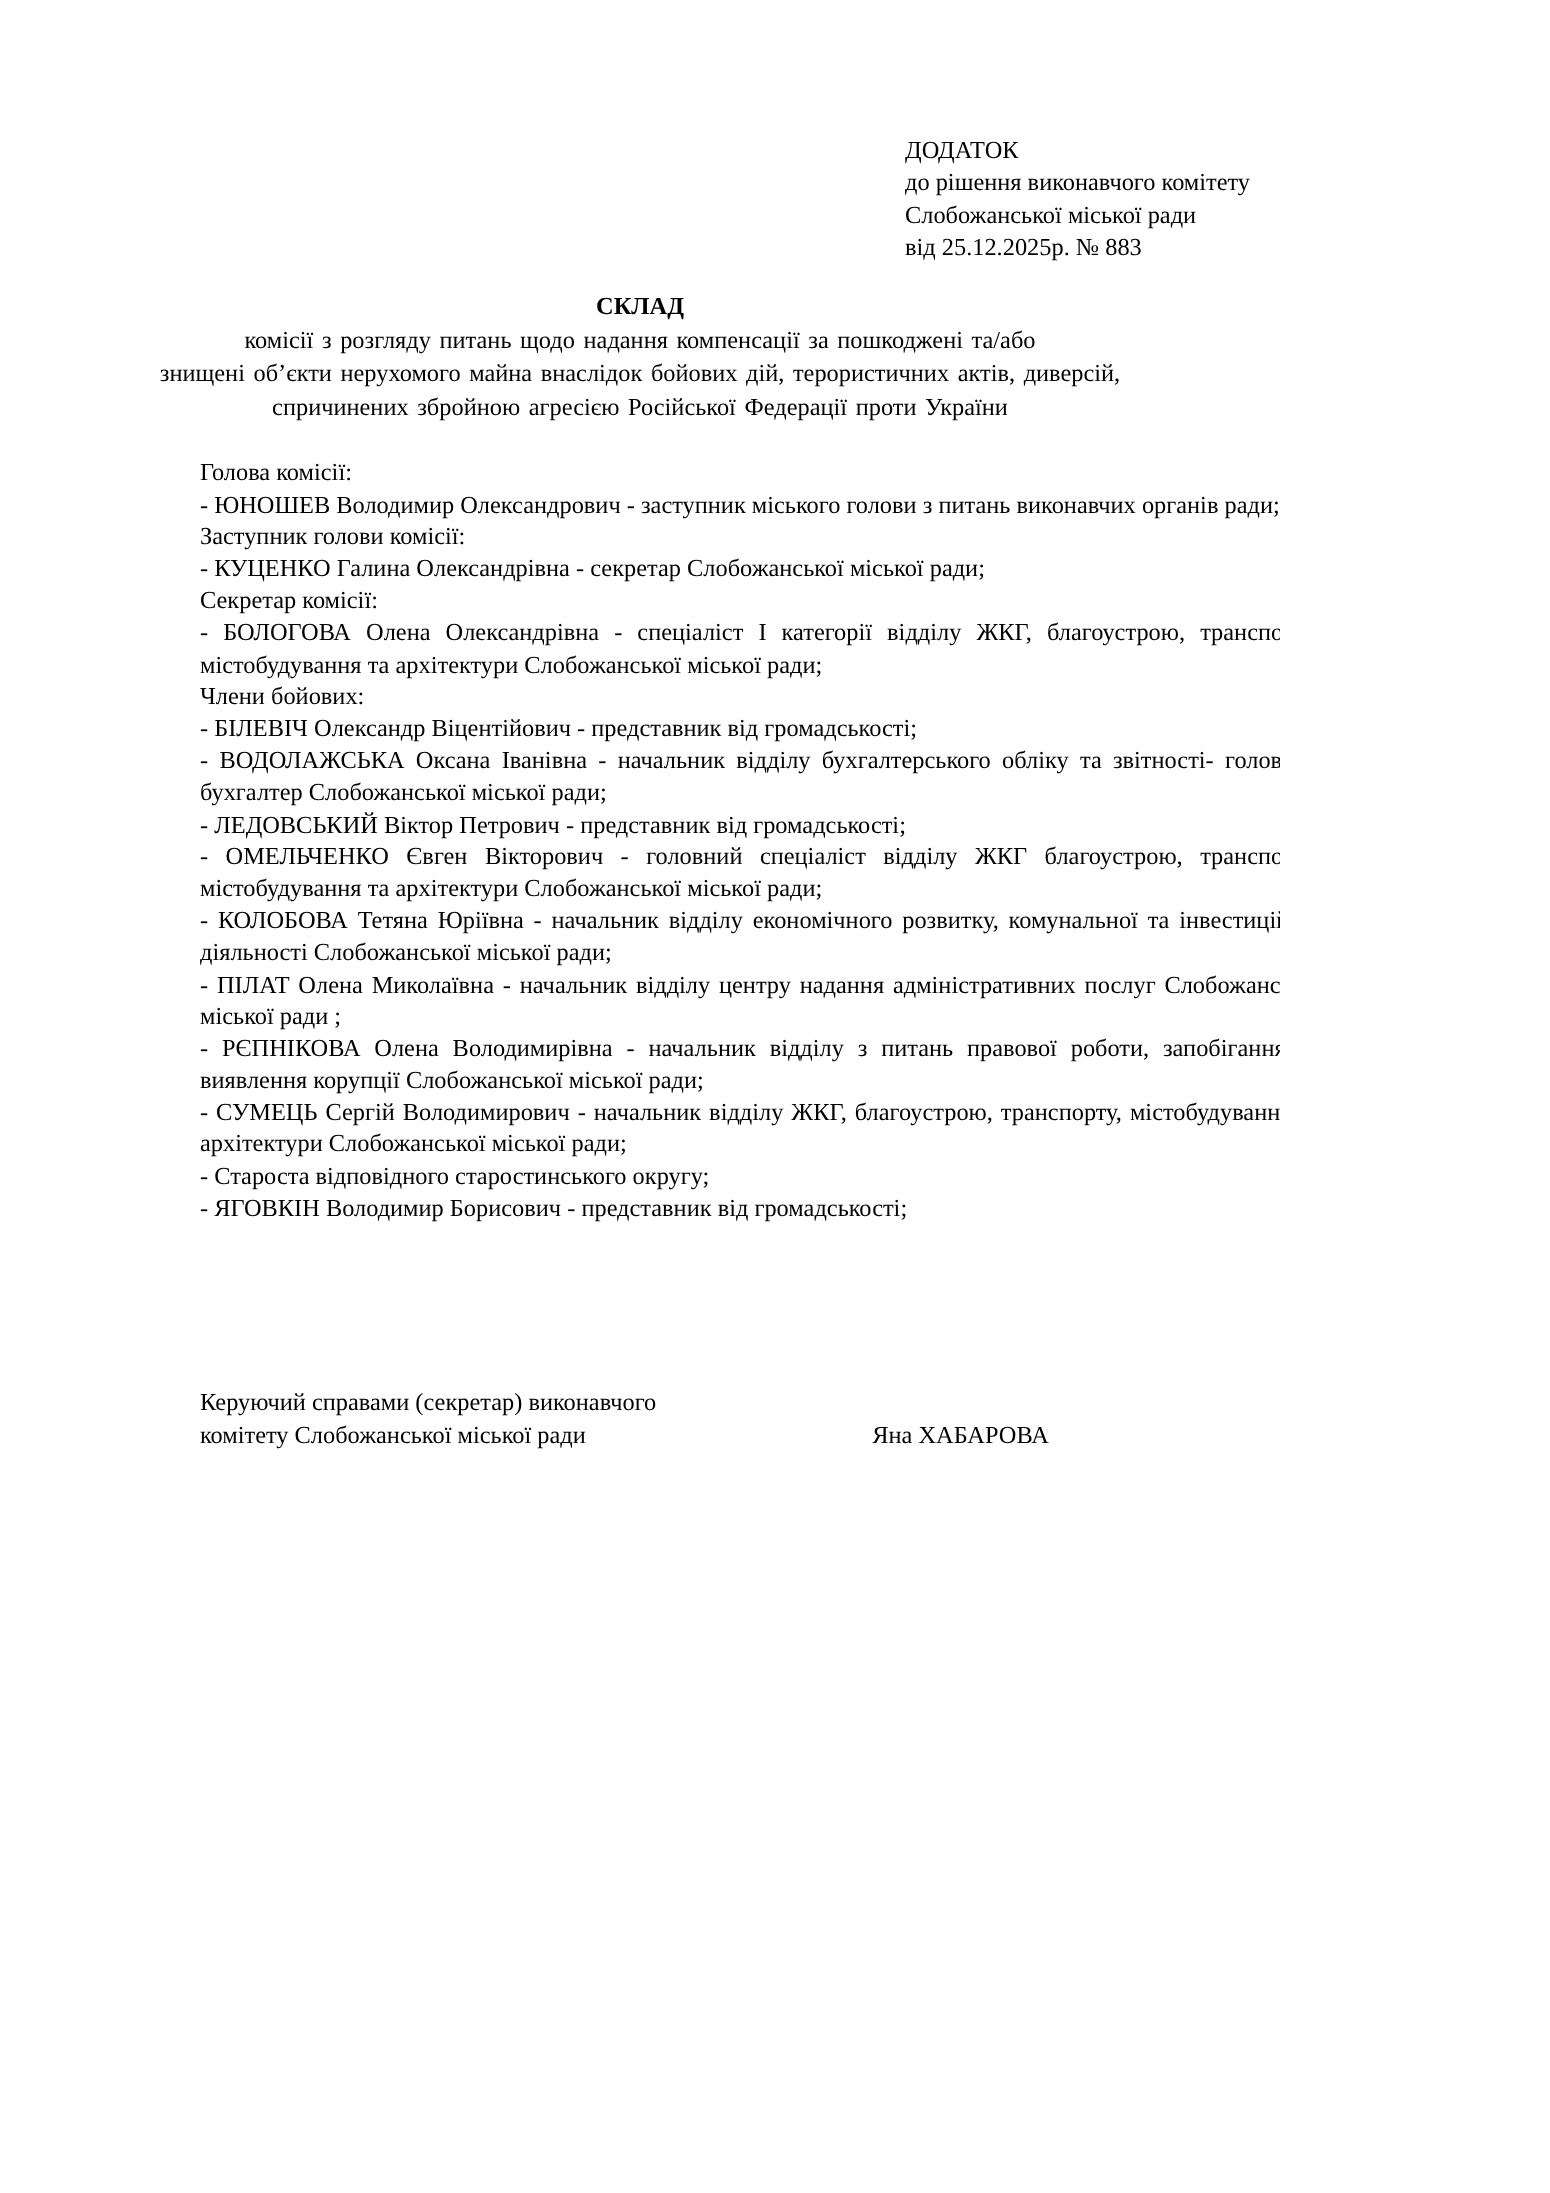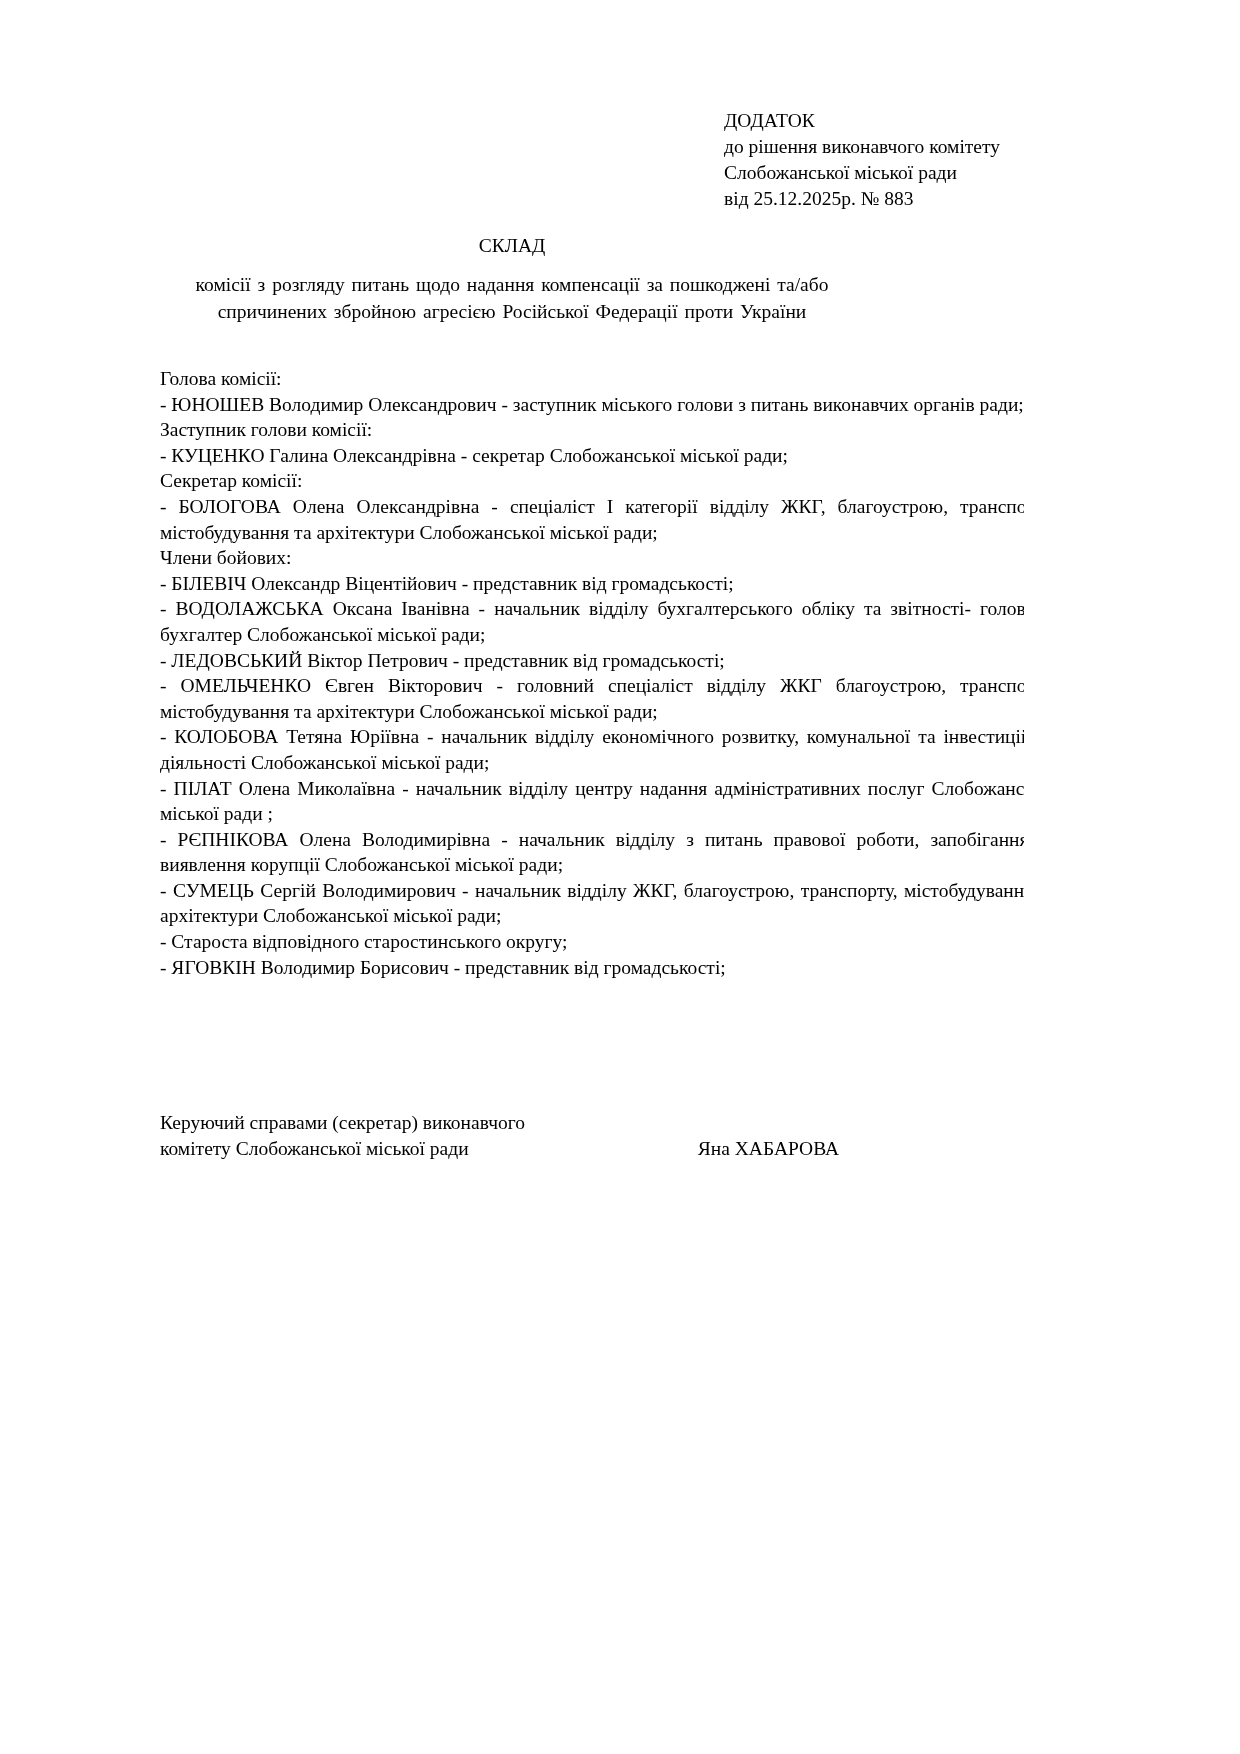--- a/index.html
+++ b/index.html
@@ -26,21 +26,22 @@
   }
   .title-block {
     position: absolute;
     left: 120px;
     right: 120px;
     top: 232px;
     text-align: center;
     line-height: 27px;
   }
   .title-heading {
-    margin-bottom: 12px;
+    margin-bottom: 0px;
+    font-weight: bold;
   }
   .subtitle-line {
     word-spacing: 2px;
   }
   .body-block {
     position: absolute;
     left: 160px;
     width: 897px;
     top: 366px;
     line-height: 25.6px;
@@ -70,20 +71,21 @@
   <div class="header-block">
     <div>ДОДАТОК</div>
     <div>до рішення виконавчого комітету</div>
     <div>Слобожанської міської ради</div>
     <div>від 25.12.2025р. № 883</div>
   </div>
 
   <div class="title-block">
     <div class="title-heading">СКЛАД</div>
     <div class="subtitle-line">комісії з розгляду питань щодо надання компенсації за пошкоджені та/або</div>
+    <div class="subtitle-line">знищені об’єкти нерухомого майна внаслідок бойових дій, терористичних актів, диверсій,</div>
     <div class="subtitle-line">спричинених збройною агресією Російської Федерації проти України</div>
   </div>
 
   <div class="body-block">
     <div class="para">Голова комісії:</div>
     <div class="para">- ЮНОШЕВ Володимир Олександрович - заступник міського голови з питань виконавчих органів ради;</div>
     <div class="para">Заступник голови комісії:</div>
     <div class="para">- КУЦЕНКО Галина Олександрівна - секретар Слобожанської міської ради;</div>
     <div class="para">Секретар комісії:</div>
     <div class="para">- БОЛОГОВА Олена Олександрівна - спеціаліст І категорії відділу ЖКГ, благоустрою, транспорту, містобудування та архітектури Слобожанської міської ради;</div>

